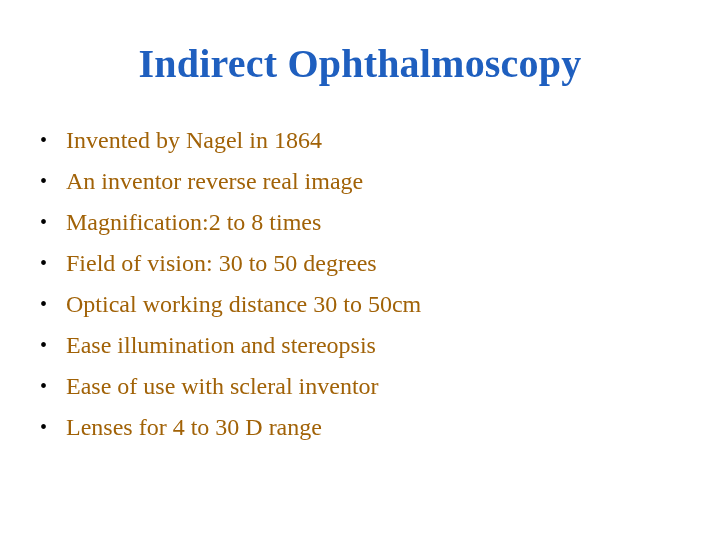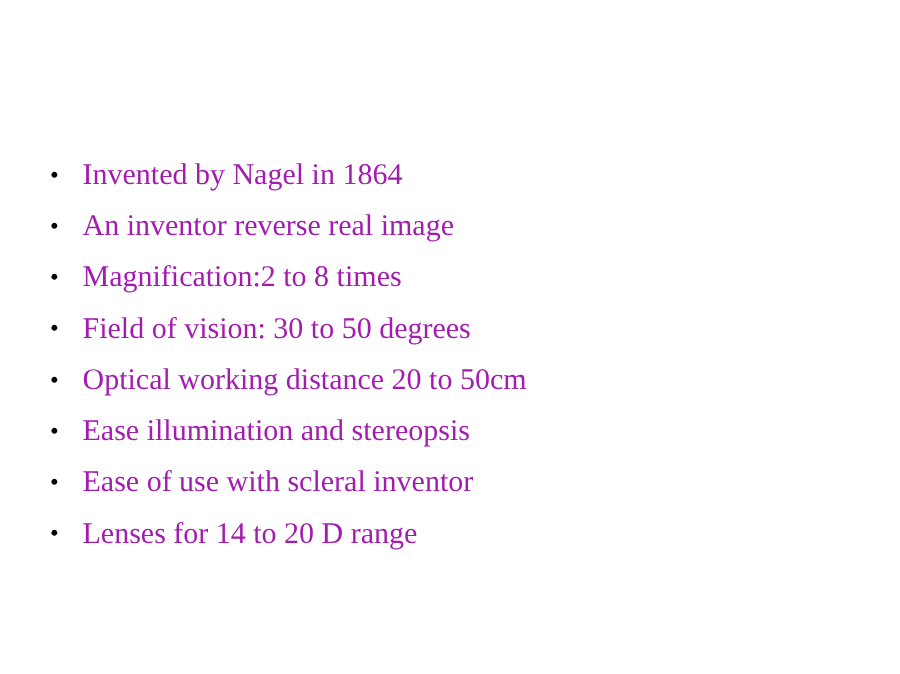--- a/index.html
+++ b/index.html
@@ -56,28 +56,29 @@
     width: 30px;
     font-size: 20px;
     line-height: 28px;
     color: #000000;
     text-align: left;
     padding-left: 4px;
     box-sizing: border-box;
   }
   .bullet-text {
     flex: 1 1 auto;
-    color: #a21caf;
+    color: #a16207;
   }
 </style>
 </head>
 <body>
 
 <div class="slide">
 
+  <div class="slide-title">Indirect Ophthalmoscopy</div>
 
   <ul class="bullet-list">
 
     <li class="bullet-item">
       <span class="bullet-marker">•</span>
       <span class="bullet-text">Invented by Nagel in 1864</span>
     </li>
 
     <li class="bullet-item">
       <span class="bullet-marker">•</span>
@@ -89,32 +90,32 @@
       <span class="bullet-text">Magnification:2 to 8 times</span>
     </li>
 
     <li class="bullet-item">
       <span class="bullet-marker">•</span>
       <span class="bullet-text">Field of vision: 30 to 50 degrees</span>
     </li>
 
     <li class="bullet-item">
       <span class="bullet-marker">•</span>
-      <span class="bullet-text">Optical working distance 20 to 50cm</span>
+      <span class="bullet-text">Optical working distance 30 to 50cm</span>
     </li>
 
     <li class="bullet-item">
       <span class="bullet-marker">•</span>
       <span class="bullet-text">Ease illumination and stereopsis</span>
     </li>
 
     <li class="bullet-item">
       <span class="bullet-marker">•</span>
       <span class="bullet-text">Ease of use with scleral inventor</span>
     </li>
 
     <li class="bullet-item">
       <span class="bullet-marker">•</span>
-      <span class="bullet-text">Lenses for 14 to 20 D range</span>
+      <span class="bullet-text">Lenses for 4 to 30 D range</span>
     </li>
 
   </ul>
 </div>
 
 </body></html>

